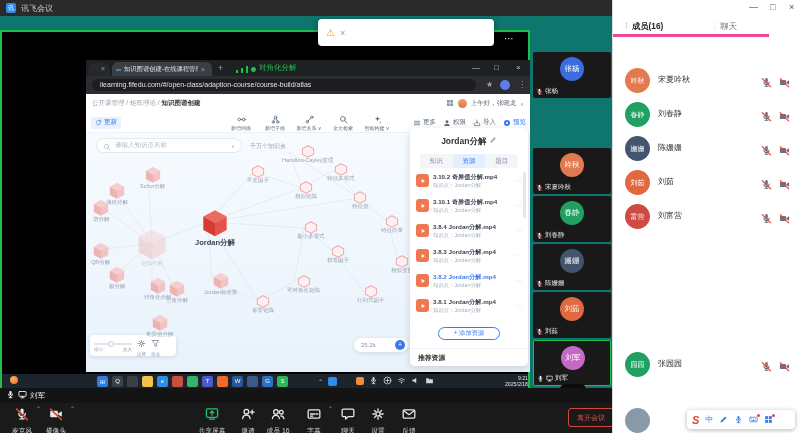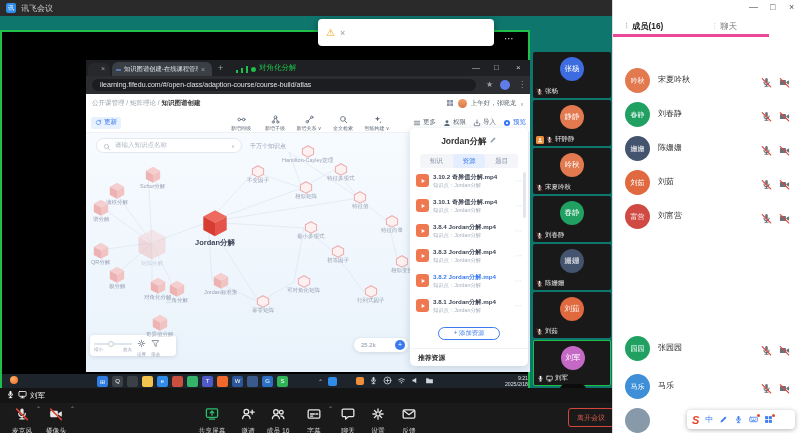--- a/index.html
+++ b/index.html
@@ -698,43 +698,20 @@
                 <rect x="4.6" y="1.2" width="2.8" height="5.6" rx="1.4" fill="#ffffff" stroke="none"></rect>
                 <path d="M3.2 5.4a2.8 2.8 0 0 0 5.6 0"></path>
                 <line x1="6" y1="8.4" x2="6" y2="10"></line>
                 <line x1="4.2" y1="10.2" x2="7.8" y2="10.2"></line>
               </g>
               <line x1="1.4" y1="1.8" x2="10.6" y2="10.8" stroke="#e0453a" stroke-width="1.3" stroke-linecap="round"></line>
             </svg></span>
           <span>张杨</span>
         </span>
       </div>
-      <div class="tile" style="top: 70px;">
-        <span class="tavatar" style="background:#e2794f">静静</span>
-        <span class="tlabel">
-          <span class="hostbadge">
-            <svg width="6" height="6" viewBox="0 0 12 12">
-              <g fill="none" stroke="#ffffff" stroke-width="1.1" stroke-linecap="round" stroke-linejoin="round">
-                <circle cx="6" cy="4" r="2.2" fill="#ffffff" stroke="none"></circle>
-                <path d="M1.8 10.6c.3-2.4 2-3.6 4.2-3.6s3.9 1.2 4.2 3.6z" fill="#ffffff" stroke="none"></path>
-              </g>
-            </svg>
-          </span>
-          <span><svg width="7" height="7" viewBox="0 0 12 12">
-              <g fill="none" stroke="#ffffff" stroke-width="1.1" stroke-linecap="round" stroke-linejoin="round">
-                <rect x="4.6" y="1.2" width="2.8" height="5.6" rx="1.4" fill="#ffffff" stroke="none"></rect>
-                <path d="M3.2 5.4a2.8 2.8 0 0 0 5.6 0"></path>
-                <line x1="6" y1="8.4" x2="6" y2="10"></line>
-                <line x1="4.2" y1="10.2" x2="7.8" y2="10.2"></line>
-              </g>
-              <line x1="1.4" y1="1.8" x2="10.6" y2="10.8" stroke="#e0453a" stroke-width="1.3" stroke-linecap="round"></line>
-            </svg></span>
-          <span>轩静静</span>
-        </span>
-      </div>
       <div class="tile" style="top: 118px;">
         <span class="tavatar" style="background:#e2794f">吟秋</span>
         <span class="tlabel">
           <span><svg width="7" height="7" viewBox="0 0 12 12">
               <g fill="none" stroke="#ffffff" stroke-width="1.1" stroke-linecap="round" stroke-linejoin="round">
                 <rect x="4.6" y="1.2" width="2.8" height="5.6" rx="1.4" fill="#ffffff" stroke="none"></rect>
                 <path d="M3.2 5.4a2.8 2.8 0 0 0 5.6 0"></path>
                 <line x1="6" y1="8.4" x2="6" y2="10"></line>
                 <line x1="4.2" y1="10.2" x2="7.8" y2="10.2"></line>
               </g>
@@ -1039,43 +1016,23 @@
               <line x1="1.4" y1="1.8" x2="10.6" y2="10.8" stroke="#e0453a" stroke-width="1.3" stroke-linecap="round"></line>
             </svg></span>
           <span class="mic2"><svg width="11" height="11" viewBox="0 0 12 12">
               <g fill="none" stroke="#6a737c" stroke-width="1.1" stroke-linecap="round" stroke-linejoin="round">
                 <rect x="1" y="3.2" width="6.6" height="5.6" rx="1" fill="#6a737c" stroke="none"></rect>
                 <path d="M8 5.4l3-1.8v4.8L8 6.6z" fill="#6a737c" stroke="none"></path>
               </g>
               <line x1="1.4" y1="1.8" x2="10.6" y2="10.8" stroke="#e0453a" stroke-width="1.3" stroke-linecap="round"></line>
             </svg></span>
         </div>
-        <div class="mrow" style="top: 268px;">
+        <div class="mrow" style="top: 284px;">
           <span class="mavatar" style="background:#20a162">园园</span>
           <span class="mname">张园园</span>
-          <span class="mic1"><svg width="11" height="11" viewBox="0 0 12 12">
-              <g fill="none" stroke="#6a737c" stroke-width="1.1" stroke-linecap="round" stroke-linejoin="round">
-                <rect x="4.6" y="1.2" width="2.8" height="5.6" rx="1.4" fill="#6a737c" stroke="none"></rect>
-                <path d="M3.2 5.4a2.8 2.8 0 0 0 5.6 0"></path>
-                <line x1="6" y1="8.4" x2="6" y2="10"></line>
-                <line x1="4.2" y1="10.2" x2="7.8" y2="10.2"></line>
-              </g>
-              <line x1="1.4" y1="1.8" x2="10.6" y2="10.8" stroke="#e0453a" stroke-width="1.3" stroke-linecap="round"></line>
-            </svg></span>
-          <span class="mic2"><svg width="11" height="11" viewBox="0 0 12 12">
-              <g fill="none" stroke="#6a737c" stroke-width="1.1" stroke-linecap="round" stroke-linejoin="round">
-                <rect x="1" y="3.2" width="6.6" height="5.6" rx="1" fill="#6a737c" stroke="none"></rect>
-                <path d="M8 5.4l3-1.8v4.8L8 6.6z" fill="#6a737c" stroke="none"></path>
-              </g>
-              <line x1="1.4" y1="1.8" x2="10.6" y2="10.8" stroke="#e0453a" stroke-width="1.3" stroke-linecap="round"></line>
-            </svg></span>
-        </div>
-        <div class="mrow" style="top: 306px;">
-          <span class="mavatar" style="background:#3d8fd8">马乐</span>
-          <span class="mname">马乐</span>
           <span class="mic1"><svg width="11" height="11" viewBox="0 0 12 12">
               <g fill="none" stroke="#6a737c" stroke-width="1.1" stroke-linecap="round" stroke-linejoin="round">
                 <rect x="4.6" y="1.2" width="2.8" height="5.6" rx="1.4" fill="#6a737c" stroke="none"></rect>
                 <path d="M3.2 5.4a2.8 2.8 0 0 0 5.6 0"></path>
                 <line x1="6" y1="8.4" x2="6" y2="10"></line>
                 <line x1="4.2" y1="10.2" x2="7.8" y2="10.2"></line>
               </g>
               <line x1="1.4" y1="1.8" x2="10.6" y2="10.8" stroke="#e0453a" stroke-width="1.3" stroke-linecap="round"></line>
             </svg></span>
           <span class="mic2"><svg width="11" height="11" viewBox="0 0 12 12">

